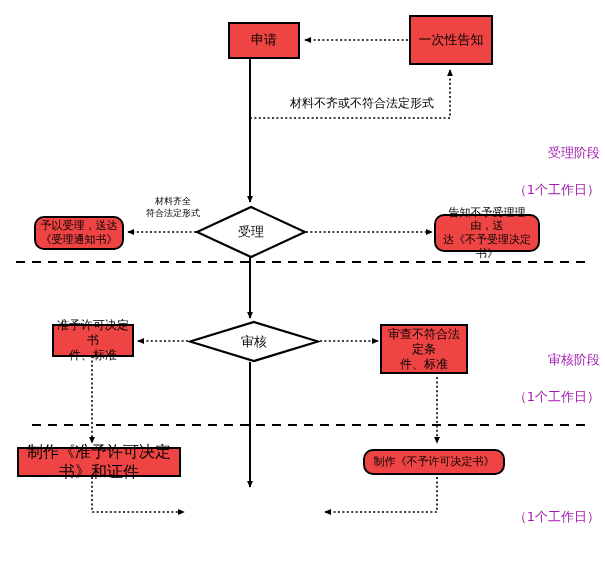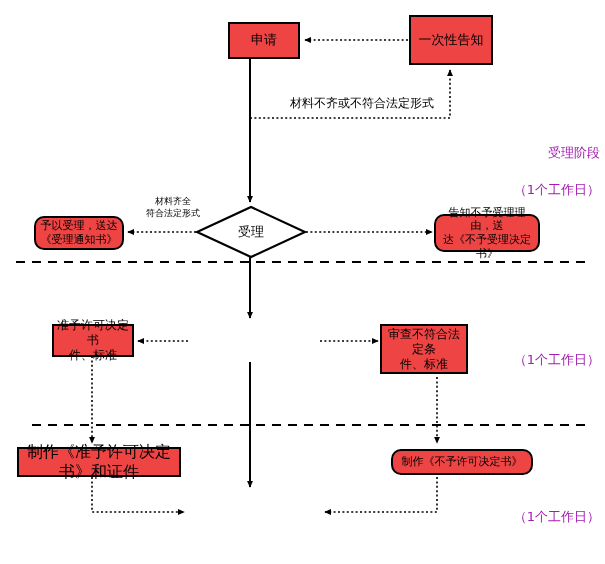--- a/index.html
+++ b/index.html
@@ -129,52 +129,59 @@
   <div class="node boxnode fs11" style="left:34px;top:216px;width:90px;height:34px;">
     <span class="txt">予以受理，送达
 《受理通知书》</span>
   </div>
 
   <div class="node boxnode fs11" style="left:434px;top:214px;width:106px;height:38px;">
     <span class="txt">告知不予受理理由，送
 达《不予受理决定书》</span>
   </div>
 
+  <div class="node diamond fs13" style="left:188px;top:320px;width:132px;height:43px;">
+    <svg viewBox="0 0 132 43" preserveAspectRatio="none">
+      <polygon points="66,2 130,21.5 66,41 2,21.5" fill="#fff" stroke="#000" stroke-width="2.2" vector-effect="non-scaling-stroke"></polygon>
+    </svg>
+    <span class="dlabel">审核</span>
+  </div>
 
   <div class="node boxnode fs10" style="left:52px;top:324px;width:82px;height:33px;">
     <span class="txt">准予许可决定书
 件、标准</span>
   </div>
 
   <div class="node boxnode fs10" style="left:380px;top:324px;width:88px;height:50px;">
     <span class="txt">审查不符合法定条
 件、标准</span>
   </div>
 
   <div class="node boxnode fs12" style="left:17px;top:447px;width:164px;height:30px;">
     <span class="txt">制作《准予许可决定书》和证件</span>
   </div>
 
-  <div class="node boxnode fs11" style="left:363px;top:449px;width:142px;height:26px;margin-left:28px;">
+  <div class="node boxnode fs11" style="left:363px;top:449px;width:142px;height:26px;">
     <span class="txt">制作《不予许可决定书》</span>
   </div>
 
 
   <div class="edgelabel fs10" style="left:272px;top:96px;width:180px;">材料不齐或不符合法定形式</div>
 
   <div class="edgelabel fs9" style="left:134px;top:196px;width:78px;">材料齐全
 符合法定形式</div>
 
 
   <div class="stagelabel fs13" style="left:500px;top:126px;width:100px;">
     <div>受理阶段</div>
     <div>（1个工作日）</div>
   </div>
 
   <div class="stagelabel fs13" style="left:500px;top:333px;width:100px;">
+    <div>审核阶段</div>
     <div>（1个工作日）</div>
   </div>
 
   <div class="stagelabel fs13" style="left:500px;top:490px;width:100px;">
     <div>（1个工作日）</div>
   </div>
 
 </div>
 
 </body></html>

